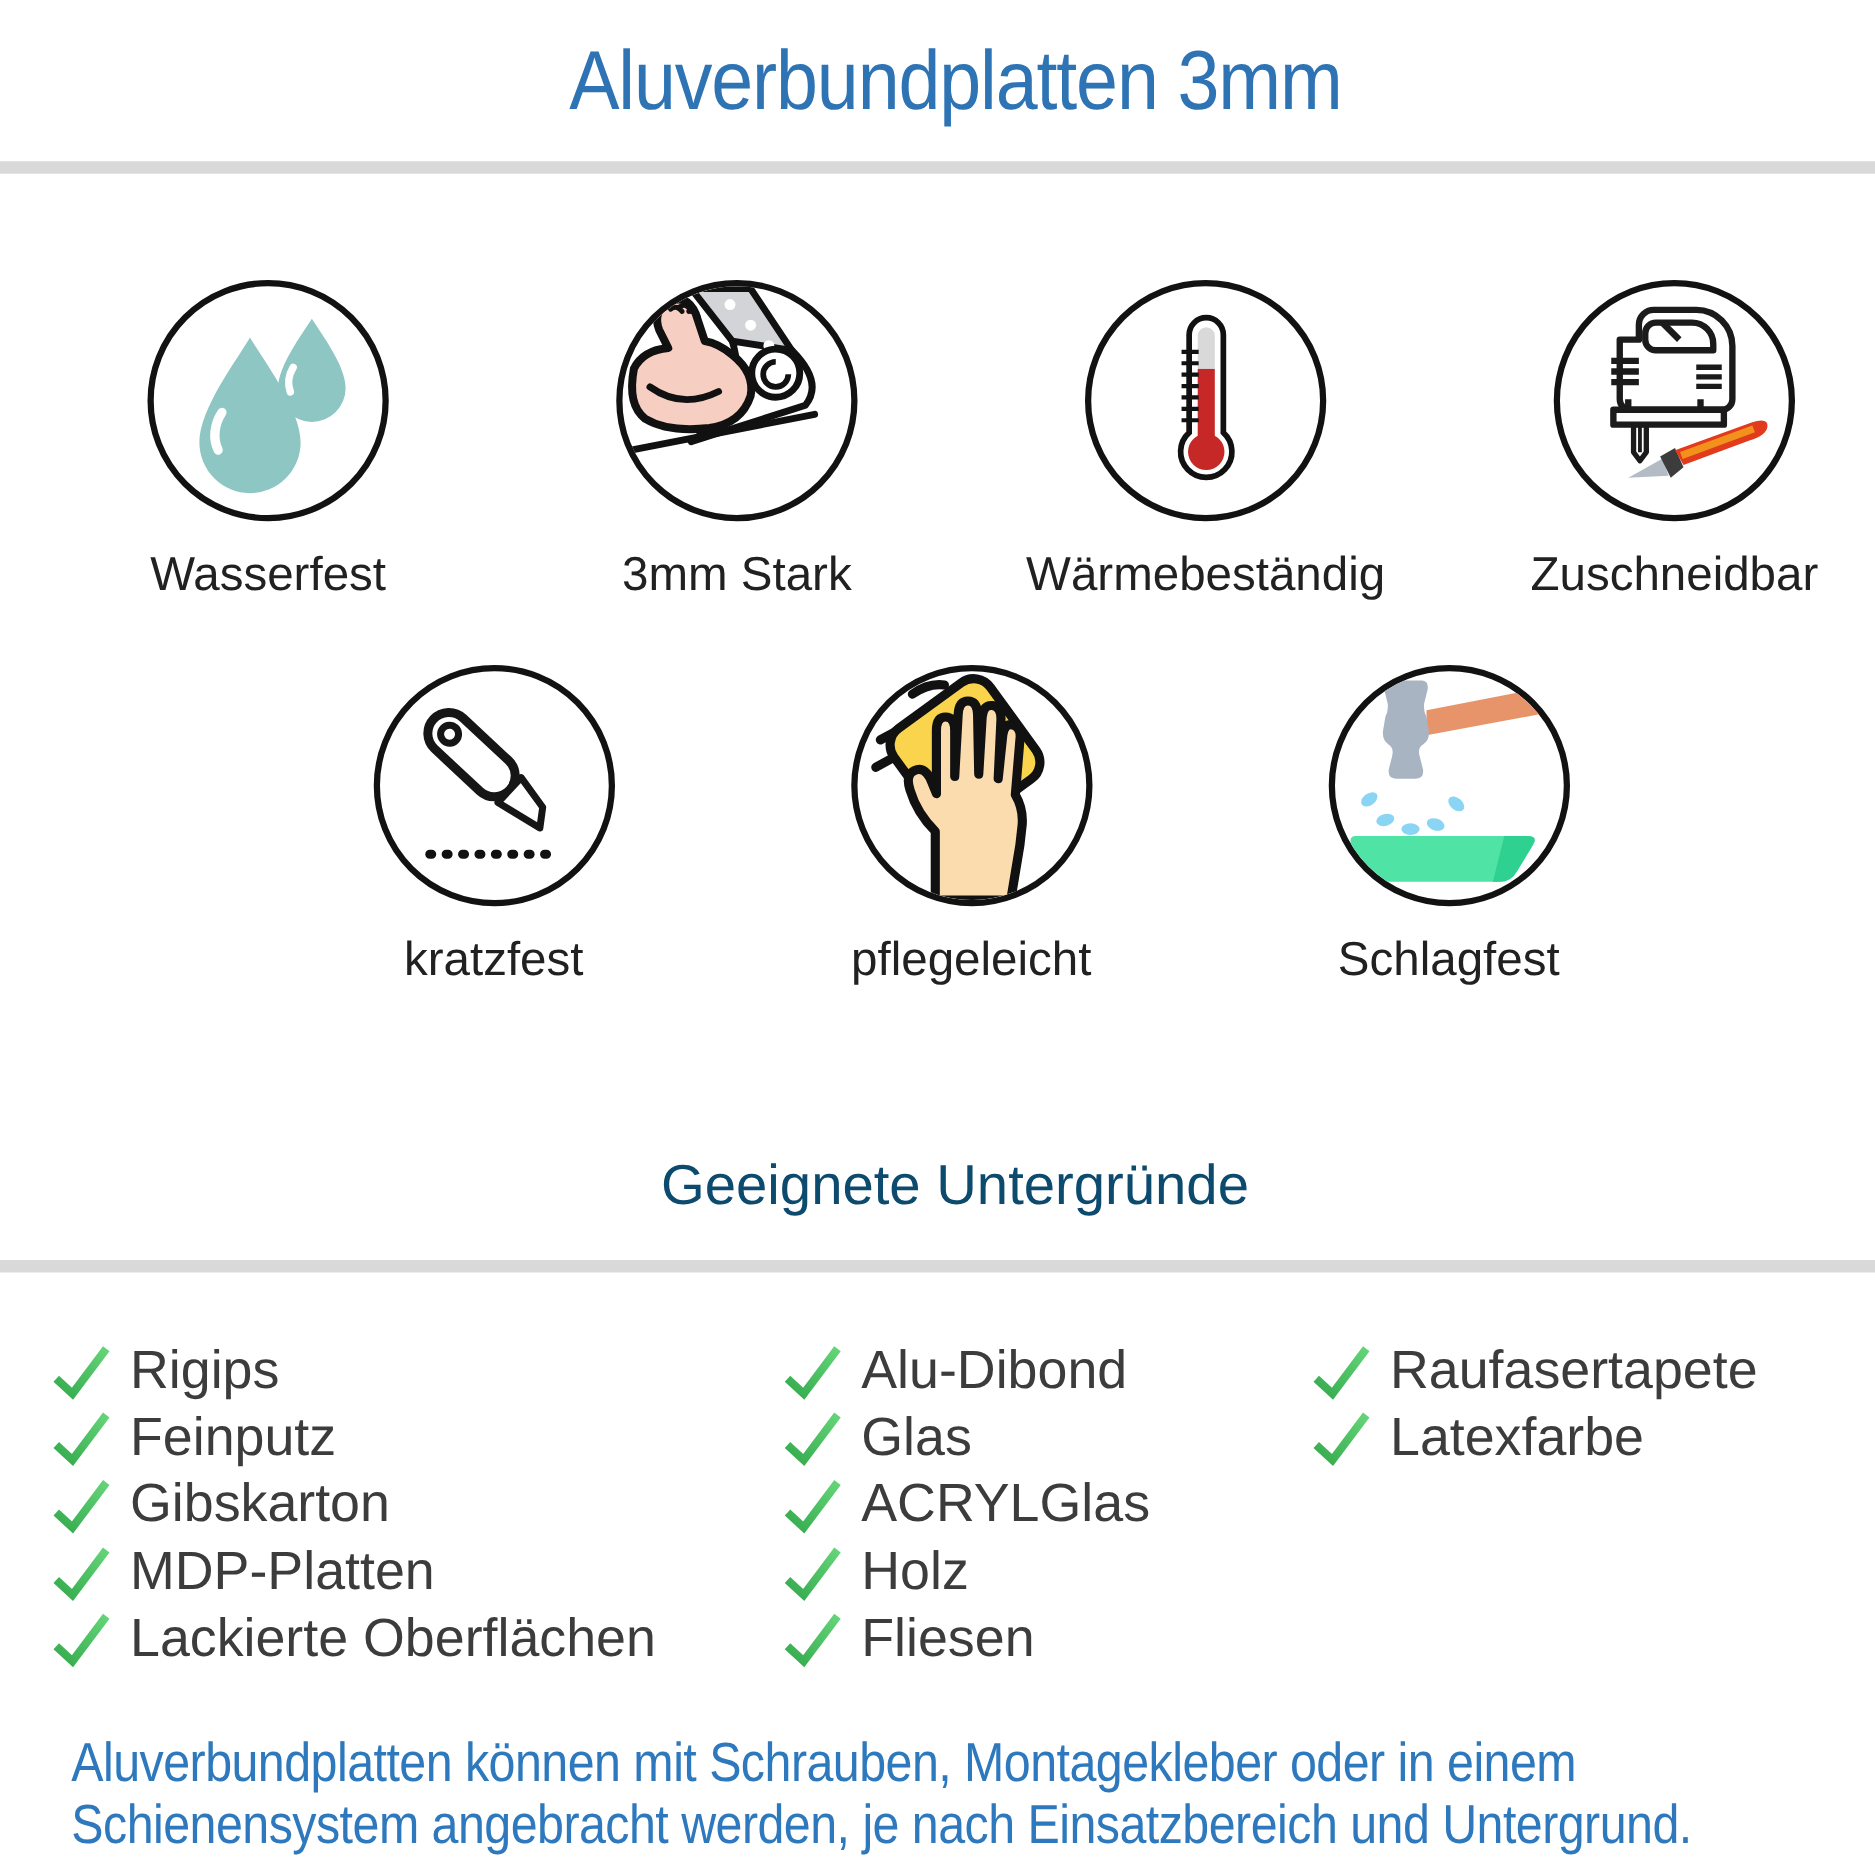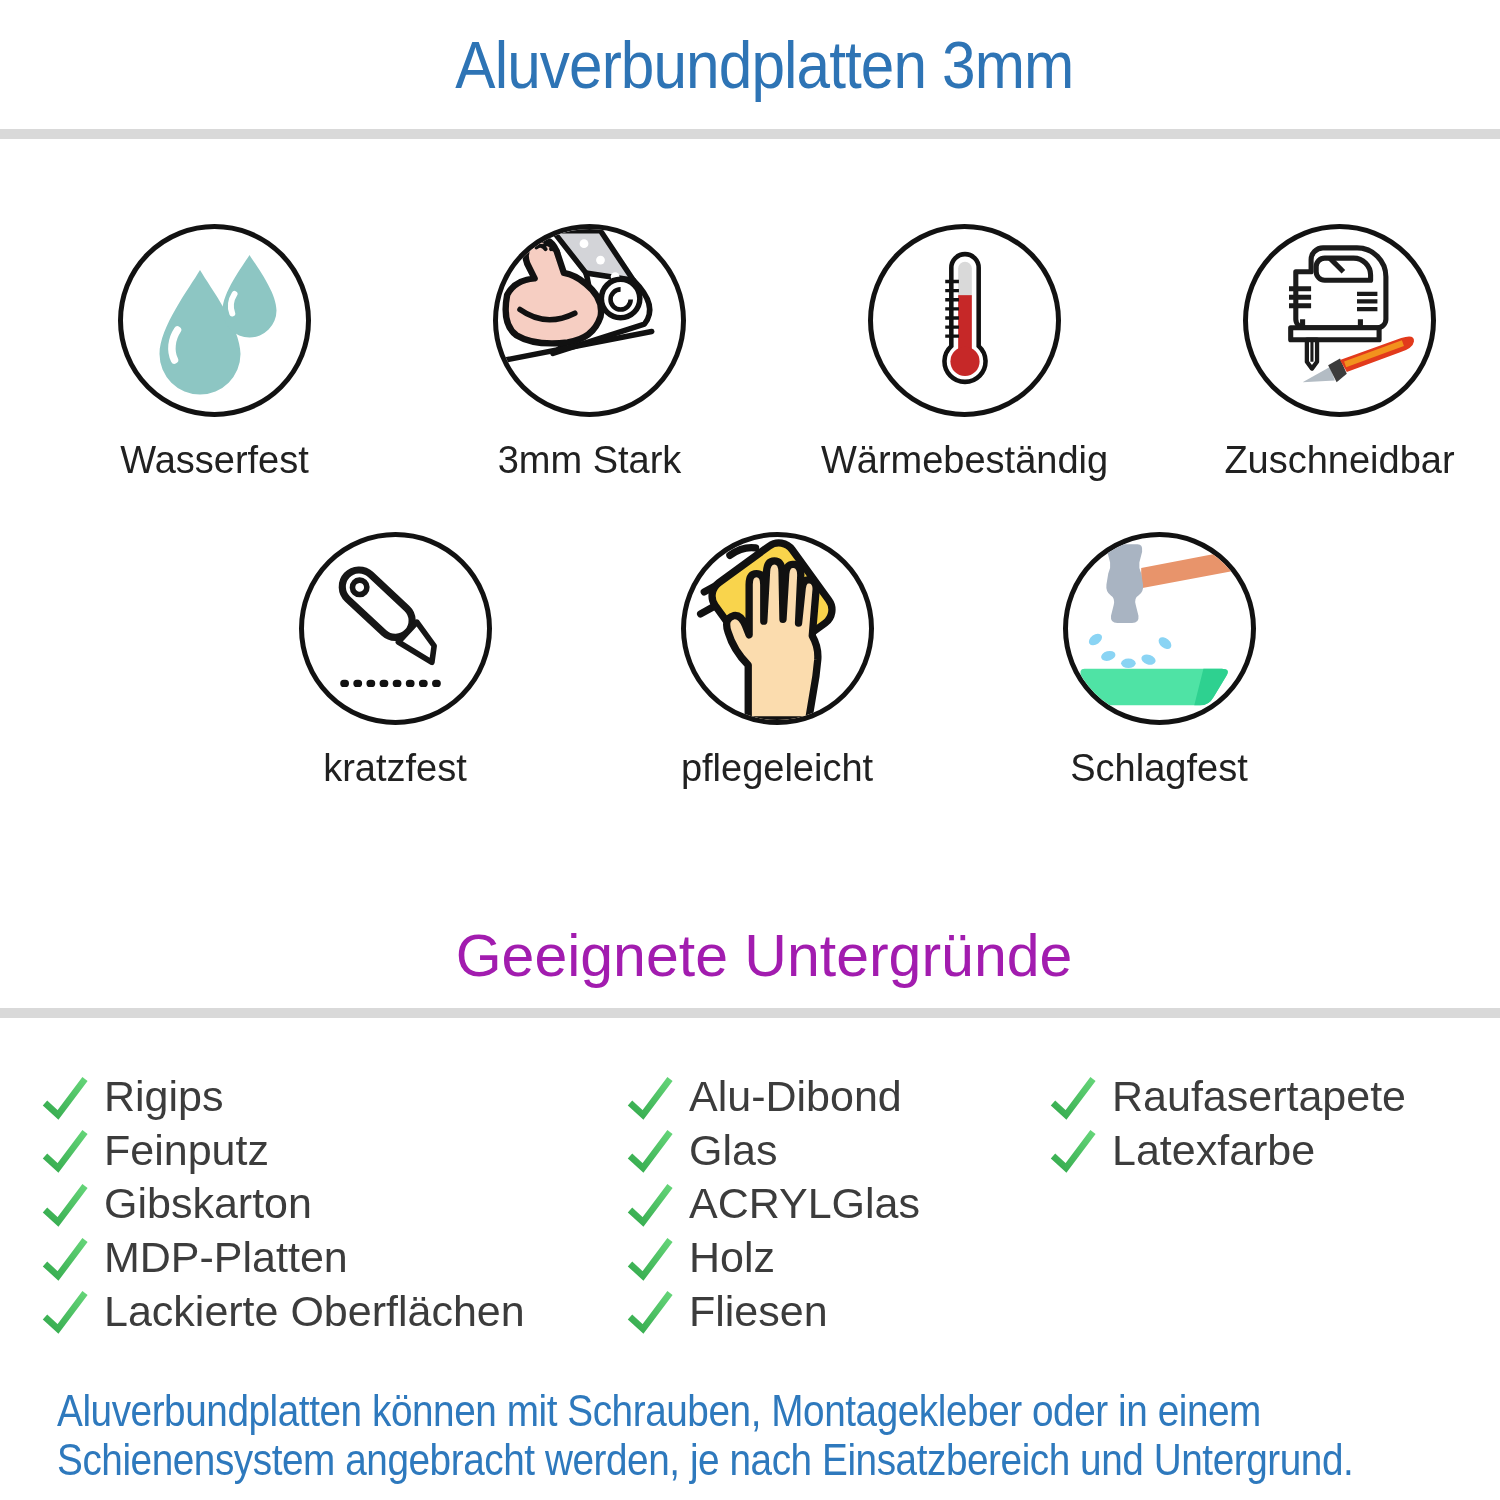--- a/index.html
+++ b/index.html
@@ -5,21 +5,21 @@
   html,body{margin:0;padding:0;background:#fff;}
   .page{position:relative;width:1500px;height:1500px;background:#ffffff;overflow:hidden;
         font-family:"Liberation Sans","DejaVu Sans",sans-serif;padding-left:28px;}
 
   
   .title-row{position:absolute;left:0;width:100%;display:flex;justify-content:center;}
   .title1{top:26px;}
   .title1 .t{display:inline-block;font-size:67px;color:#2e74b5;letter-spacing:-1px;
              transform:scaleX(0.9);transform-origin:center;white-space:nowrap;}
   .title2{top:922px;}
-  .title2 .t{display:inline-block;font-size:59px;color:#a21caf;white-space:nowrap;}
+  .title2 .t{display:inline-block;font-size:45px;color:#0c4a6e;white-space:nowrap;}
 
   
   .bar{position:absolute;left:0;width:100%;height:10px;background:#d9d9d9;}
   .bar1{top:129px;}
   .bar2{top:1008px;}
 
   
   .features{position:absolute;display:flex;margin-left:27px;}
   .row1{top:224px;left:0;width:1500px;}
   .row2{top:532px;left:177px;width:1146px;}

